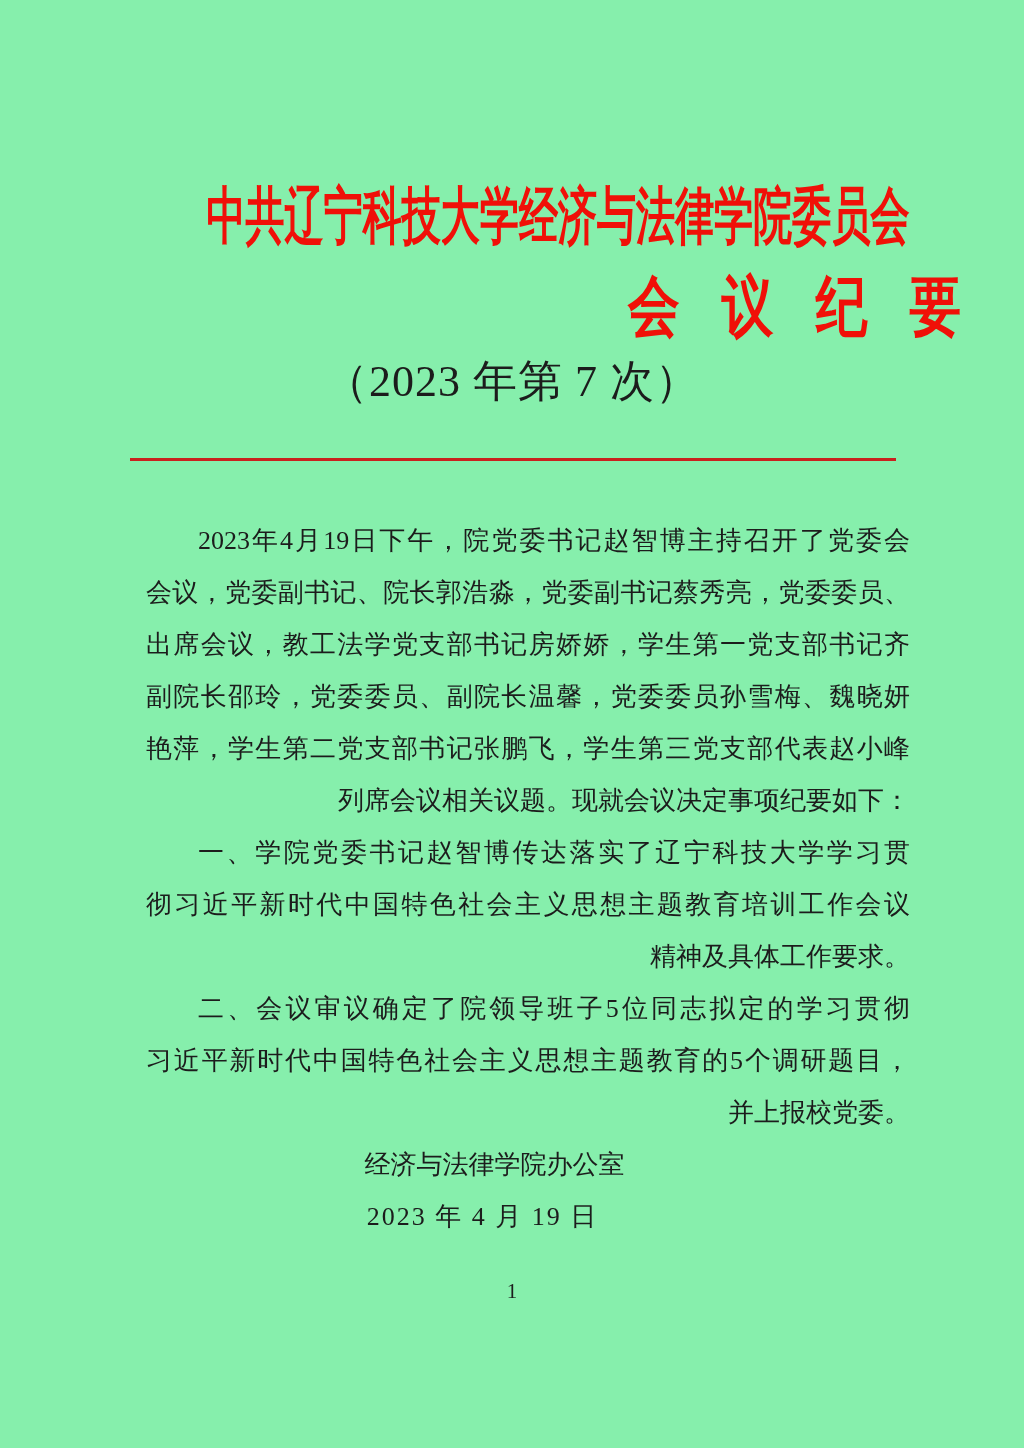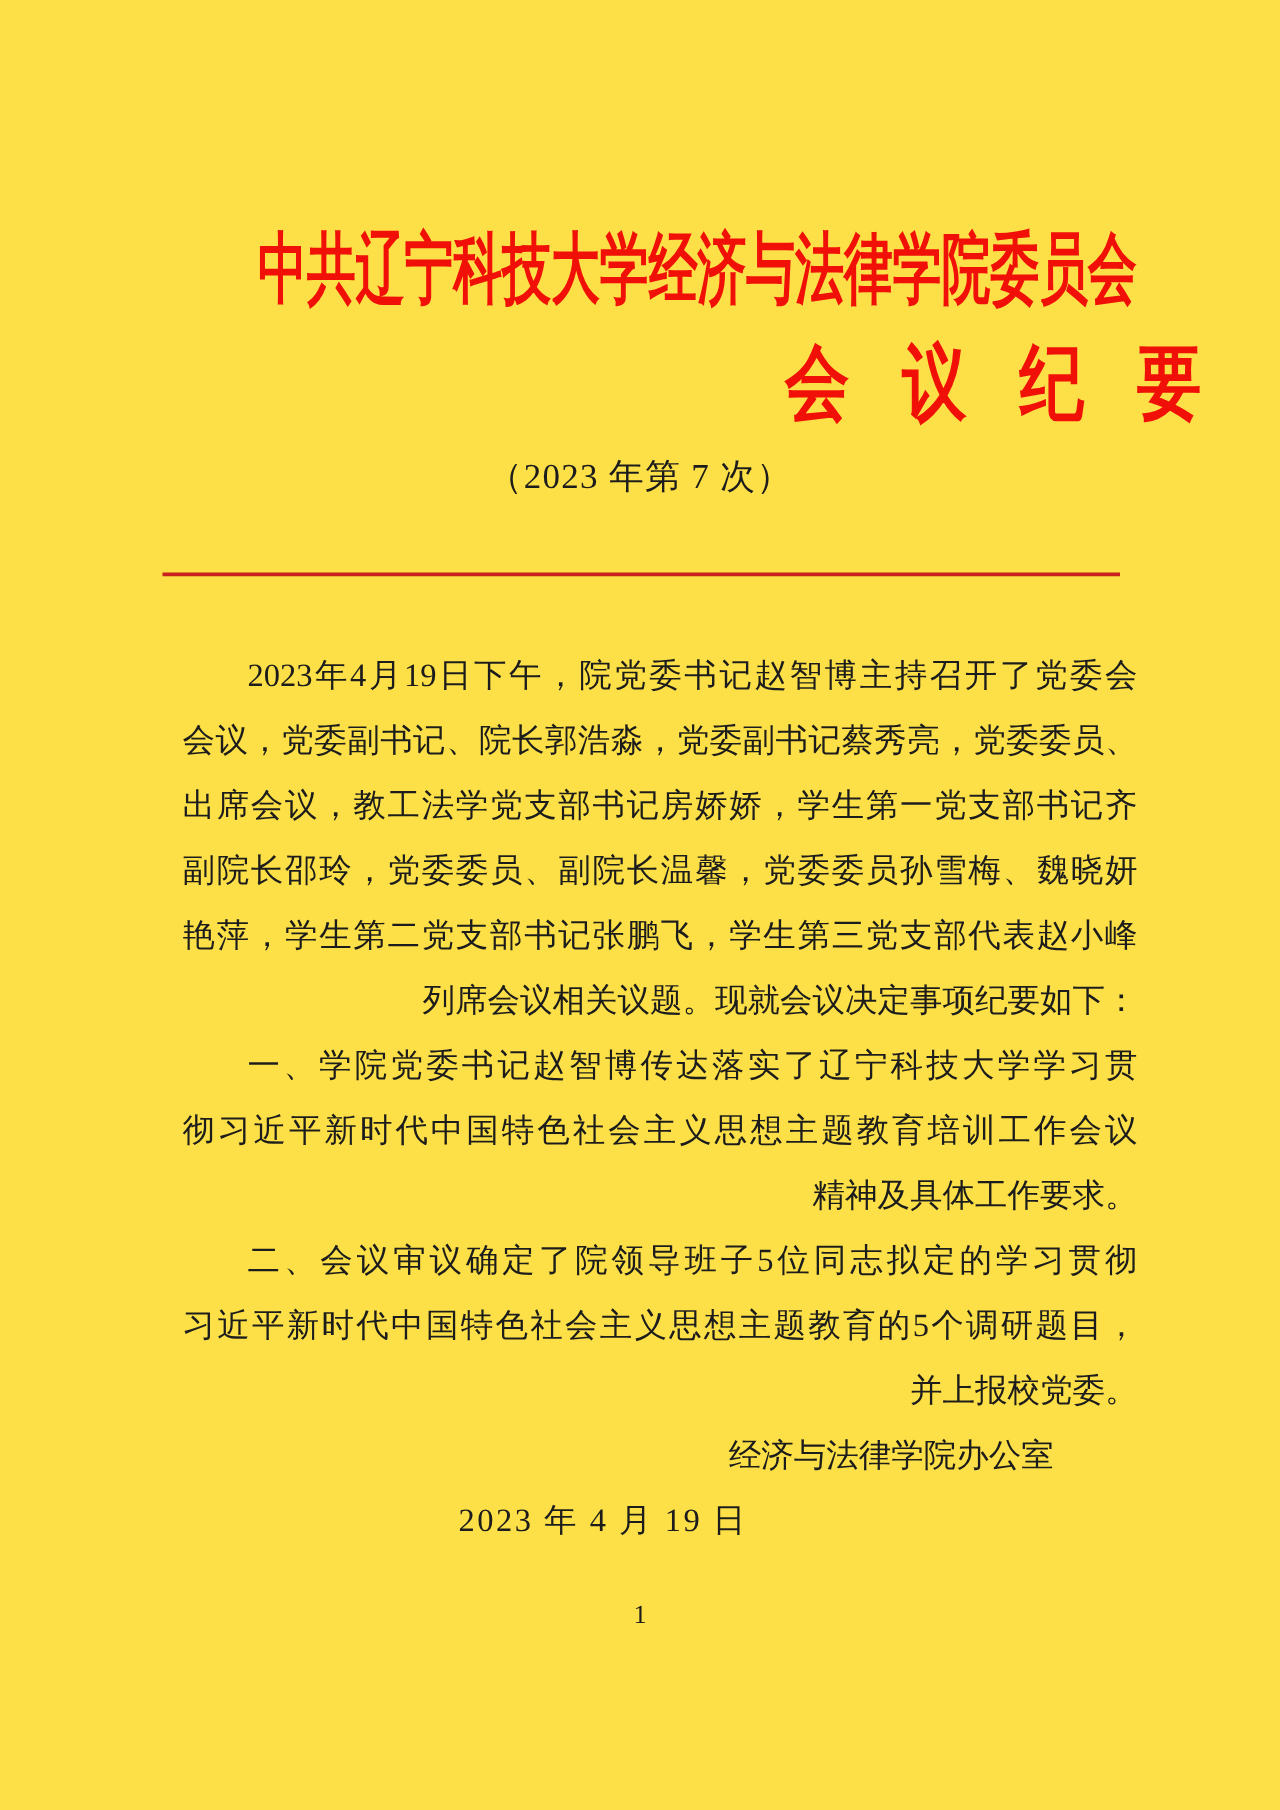--- a/index.html
+++ b/index.html
@@ -51,21 +51,21 @@
     transform: scaleX(0.78);
     transform-origin: center;
     letter-spacing: 18px;
   }
   .issue-label {
     position: absolute;
     top: 360px;
     left: 0;
     width: 1024px;
     text-align: center;
-    font-size: 28px;
+    font-size: 44px;
     line-height: 44px;
     color: #1c1c1c;
     letter-spacing: 1px;
   }
   .red-rule {
     position: absolute;
     top: 458px;
     left: 130px;
     width: 766px;
     height: 3px;
@@ -91,21 +91,21 @@
     text-align: justify;
     text-align-last: justify;
   }
   .body-line.indent {
     padding-left: 52px;
   }
   .sig-office {
     width: 764px;
     height: 52px;
     box-sizing: border-box;
-    text-align: right;
+    text-align: center;
     padding-right: 67px;
   }
   .sig-date {
     width: 764px;
     height: 52px;
     box-sizing: border-box;
     text-align: center;
     padding-right: 91px;
     letter-spacing: 2px;
   }
@@ -116,21 +116,21 @@
     width: 1024px;
     text-align: center;
     font-size: 21px;
     line-height: 26px;
     color: #1c1c1c;
   }
 </style>
 </head>
 <body>
 
-<div class="page" style="background: #fde047;">
+<div class="page" style="background: #86efac;">
 
   <div class="org-title" style="color: rgb(240, 16, 8);">
     <span class="squeeze">中共辽宁科技大学经济与法律学院委员会</span>
   </div>
 
   <div class="doc-title" style="color: rgb(240, 16, 8);">
     <span class="squeeze">会 议 纪 要</span>
   </div>
 
   <div class="issue-label">（2023 年第 7 次）</div>

